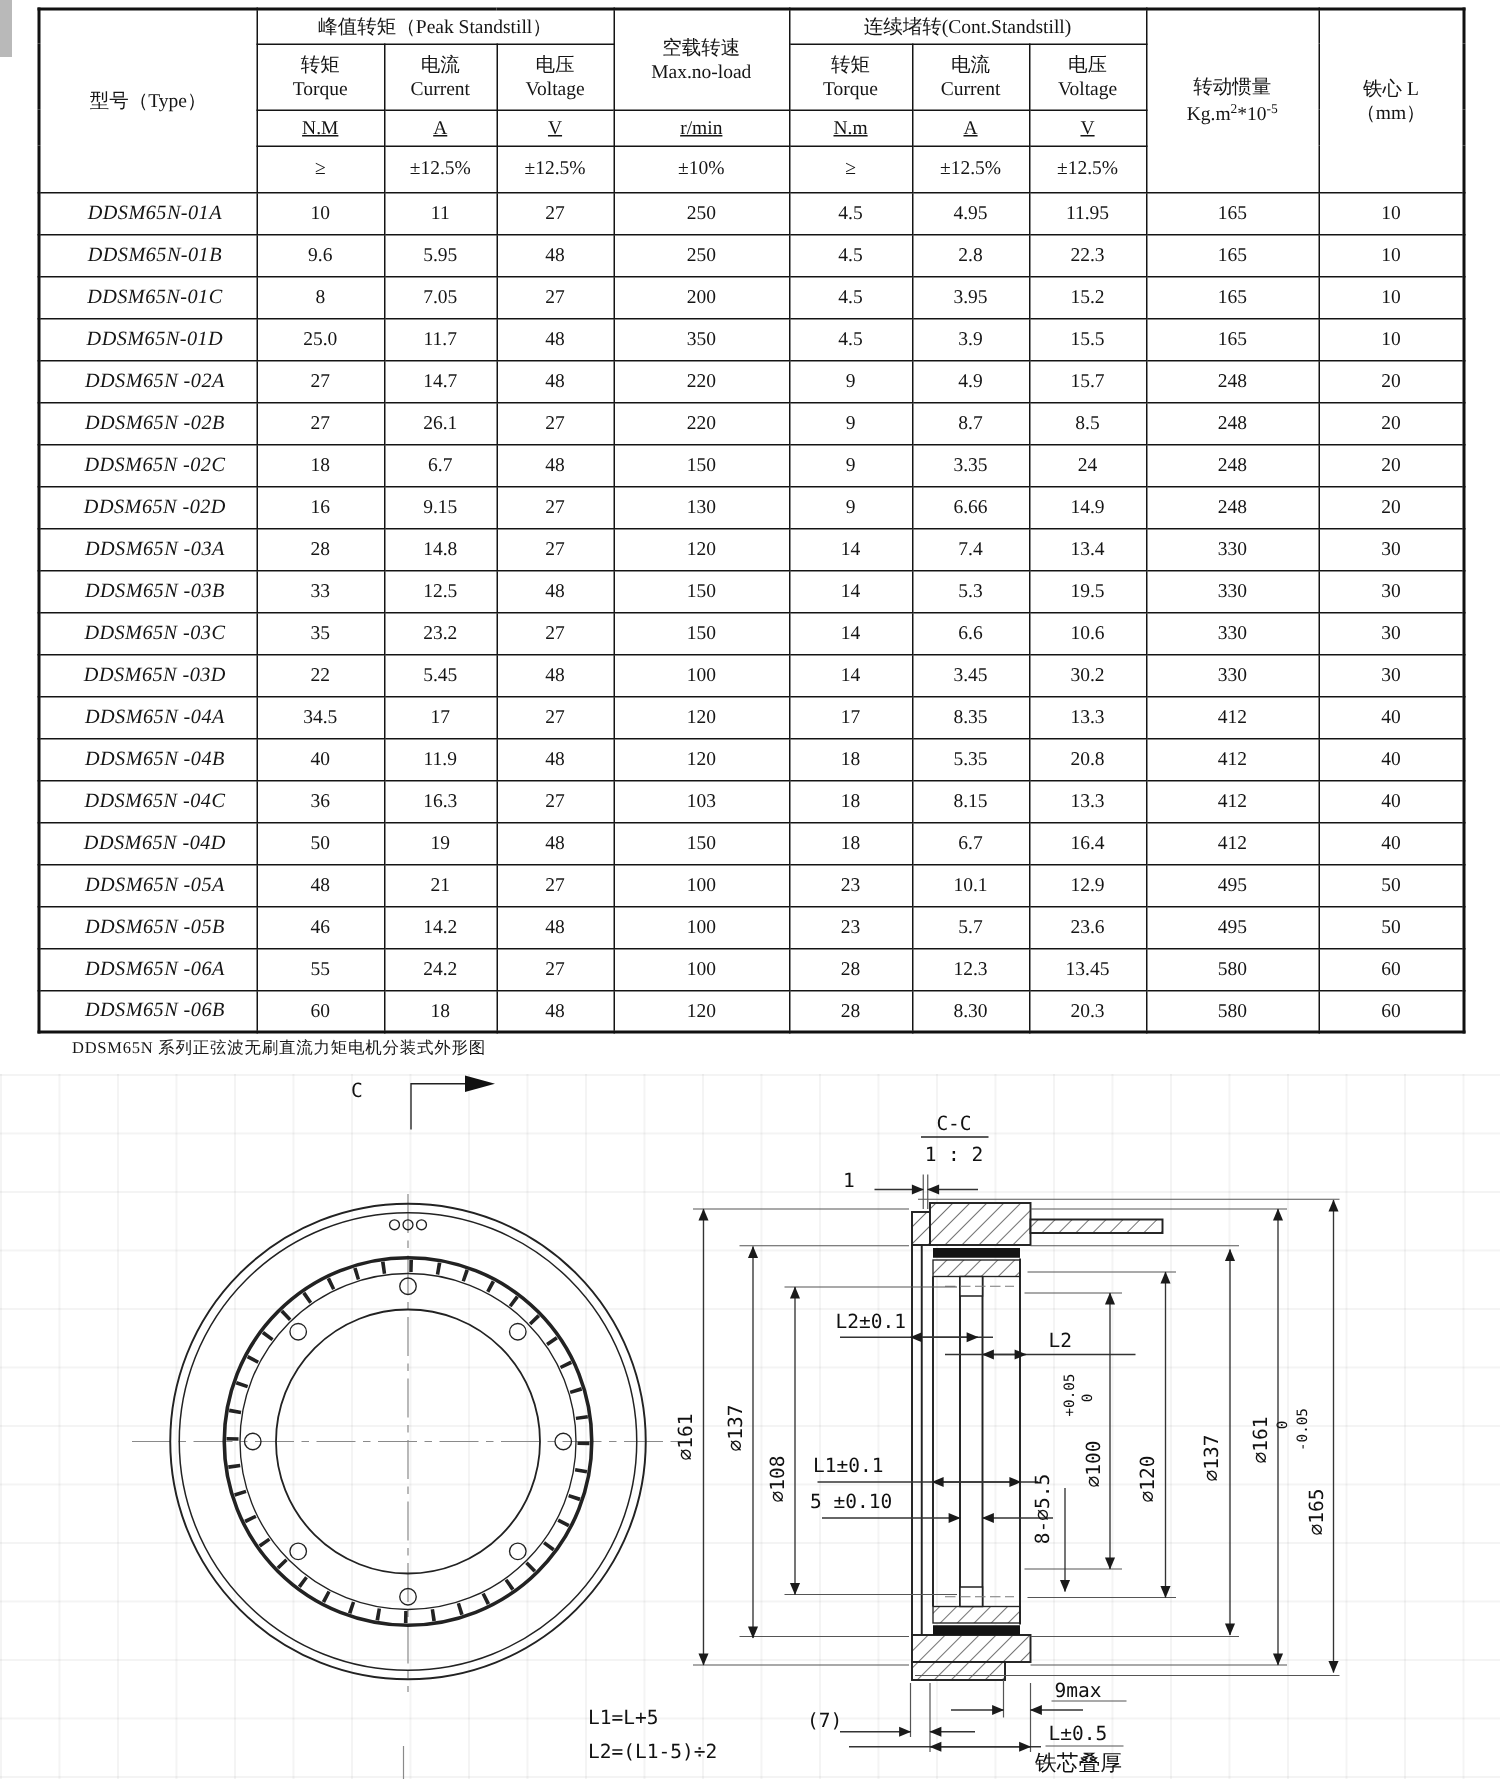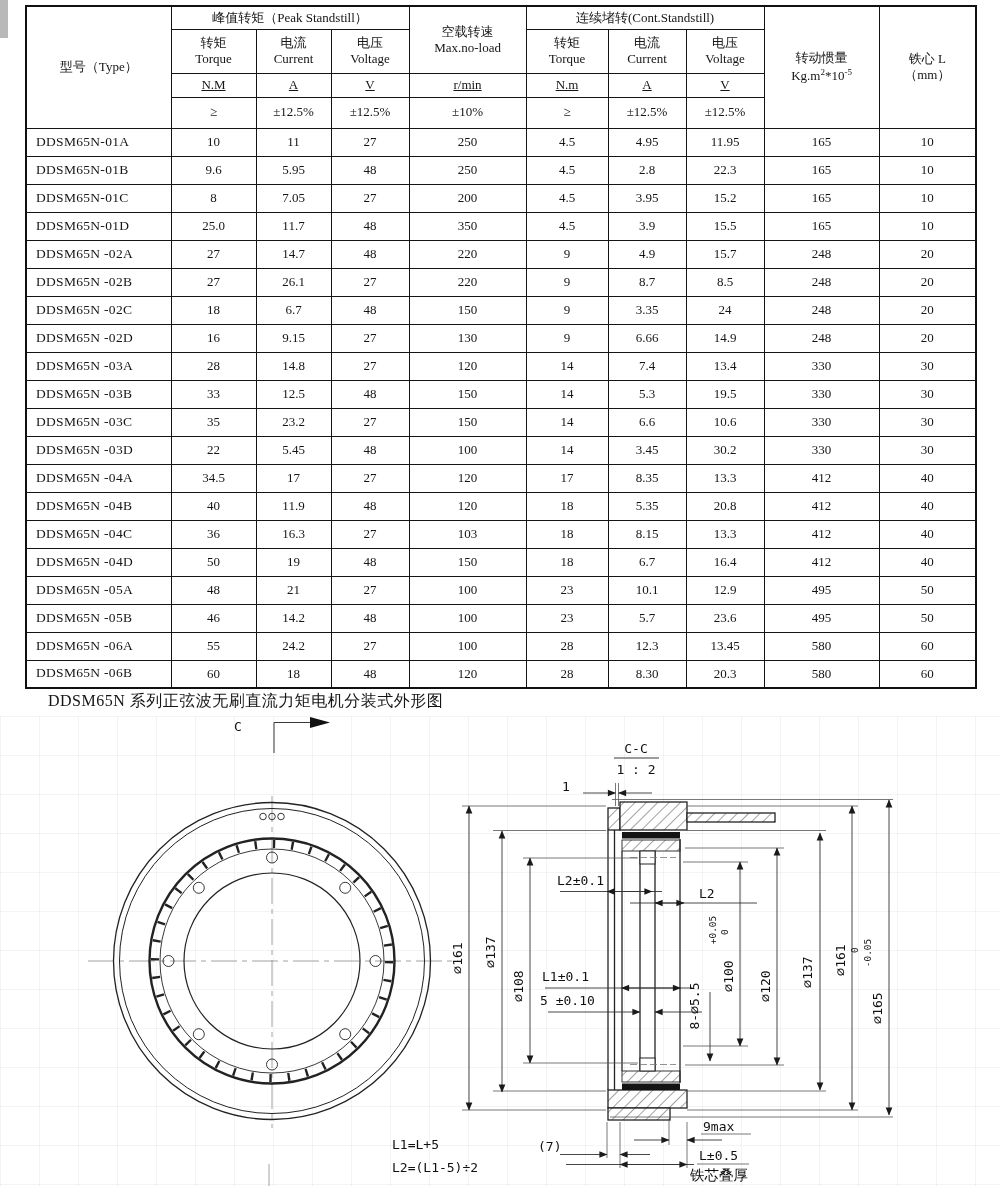--- a/index.html
+++ b/index.html
@@ -7,25 +7,25 @@
   .grey-corner{position:absolute;left:0;top:0;width:8px;height:38px;background:#b9b9b9;}
   
   .spec-table{position:absolute;left:25px;top:5px;width:950px;border-collapse:collapse;table-layout:fixed;border:2px solid #111;}
   .spec-table th,.spec-table td{border:1.5px solid #141414;text-align:center;vertical-align:middle;padding:0;font-weight:normal;font-size:13px;line-height:1.25;overflow:hidden;}
   .spec-table thead tr.r1{height:23px;}
   .spec-table thead tr.r2{height:44px;}
   .spec-table thead tr.r3{height:24px;text-decoration:underline;}
   .spec-table thead tr.r4{height:31px;}
   .spec-table tbody tr{height:28px;}
   .spec-table tbody td{font-size:13px;}
-  .spec-table tbody td.model{text-align:left;padding-left:9px;font-size:13.5px;letter-spacing:.3px;}
+  .spec-table tbody td.model{text-align:center;padding-left:9px;font-size:13.5px;letter-spacing:.3px;font-style:italic;}
   .ln{display:block;}
   sup{font-size:9px;}
   
-  .caption{position:absolute;left:48px;top:691px;font-size:16px;letter-spacing:.5px;}
+  .caption{position:absolute;left:48px;top:691px;font-size:11px;letter-spacing:.5px;}
   
   .drawing{position:absolute;left:0;top:716px;
     background-image:linear-gradient(rgba(0,0,0,.045) 1px,transparent 1px),linear-gradient(90deg,rgba(0,0,0,.045) 1px,transparent 1px);
     background-size:39px 39px;}
   .bl{stroke:#222;stroke-width:1.3;fill:none;}
   .thin{stroke:#222;stroke-width:.9;fill:none;}
   .hatchr{fill:url(#hatch);stroke:#222;stroke-width:1.3;}
   .dim{stroke:#333;stroke-width:.9;fill:none;}
   .dima{stroke:#333;stroke-width:.9;fill:none;marker-start:url(#arr);marker-end:url(#arr);}
   .dime{stroke:#333;stroke-width:.9;fill:none;marker-end:url(#arr);}

